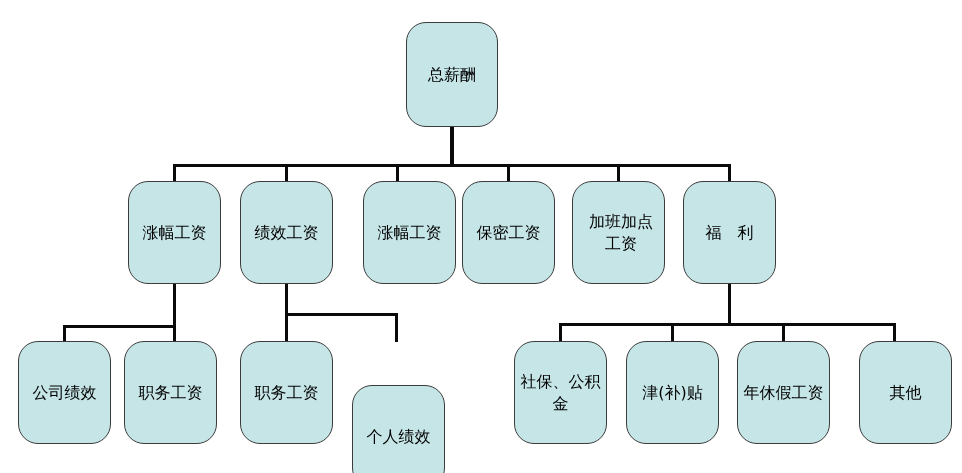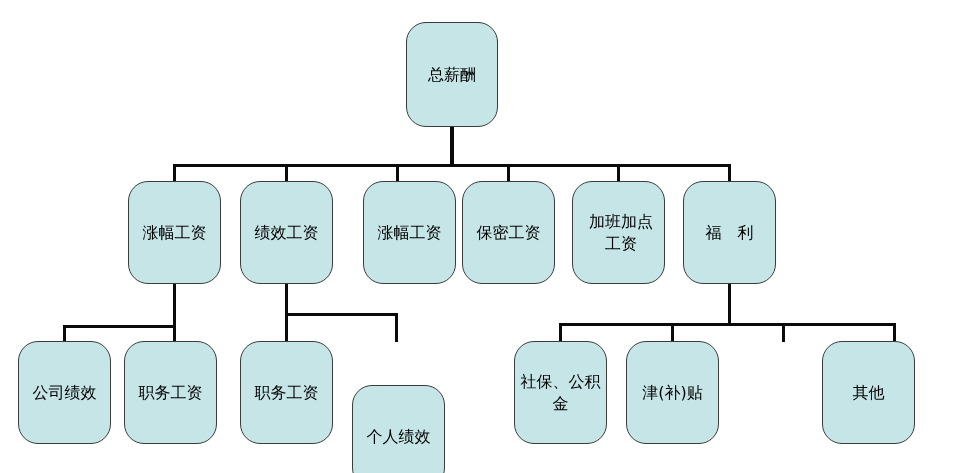--- a/index.html
+++ b/index.html
@@ -47,21 +47,21 @@
   .n-l2-5 { left: 683px; }
   
   .n-l3   { top: 341px; width: 93px; height: 103px; }
   .n-l3-0 { left: 18px;  }
   .n-l3-1 { left: 124px; }
   .n-l3-2 { left: 240px; }
   .n-l3-3 { left: 352px; margin-top: 44px; }
   .n-l3-4 { left: 514px; }
   .n-l3-5 { left: 626px; }
   .n-l3-6 { left: 737px; }
-  .n-l3-7 { left: 822px; }
+  .n-l3-7 { left: 859px; }
 </style>
 </head>
 <body>
 
 <div class="stage">
 
   <div class="line" style="left:450px; top:126px; width:4px; height:41px;"></div>
   <div class="line" style="left:173px; top:164px; width:558px; height:3px;"></div>
   <div class="line" style="left:173px; top:164px; width:3px; height:18px;"></div>
   <div class="line" style="left:285px; top:164px; width:3px; height:18px;"></div>
@@ -119,17 +119,20 @@
   </div>
   <div class="node n-l3 n-l3-3">
     <span>个人绩效</span>
   </div>
   <div class="node n-l3 n-l3-5">
     <span>津(补)贴</span>
   </div>
   <div class="node n-l3 n-l3-4">
     <span>社保、公积金</span>
   </div>
+  <div class="node n-l3 n-l3-6">
+    <span>年休假工资</span>
+  </div>
   <div class="node n-l3 n-l3-7">
     <span>其他</span>
   </div>
 
 </div>
 
 </body></html>

